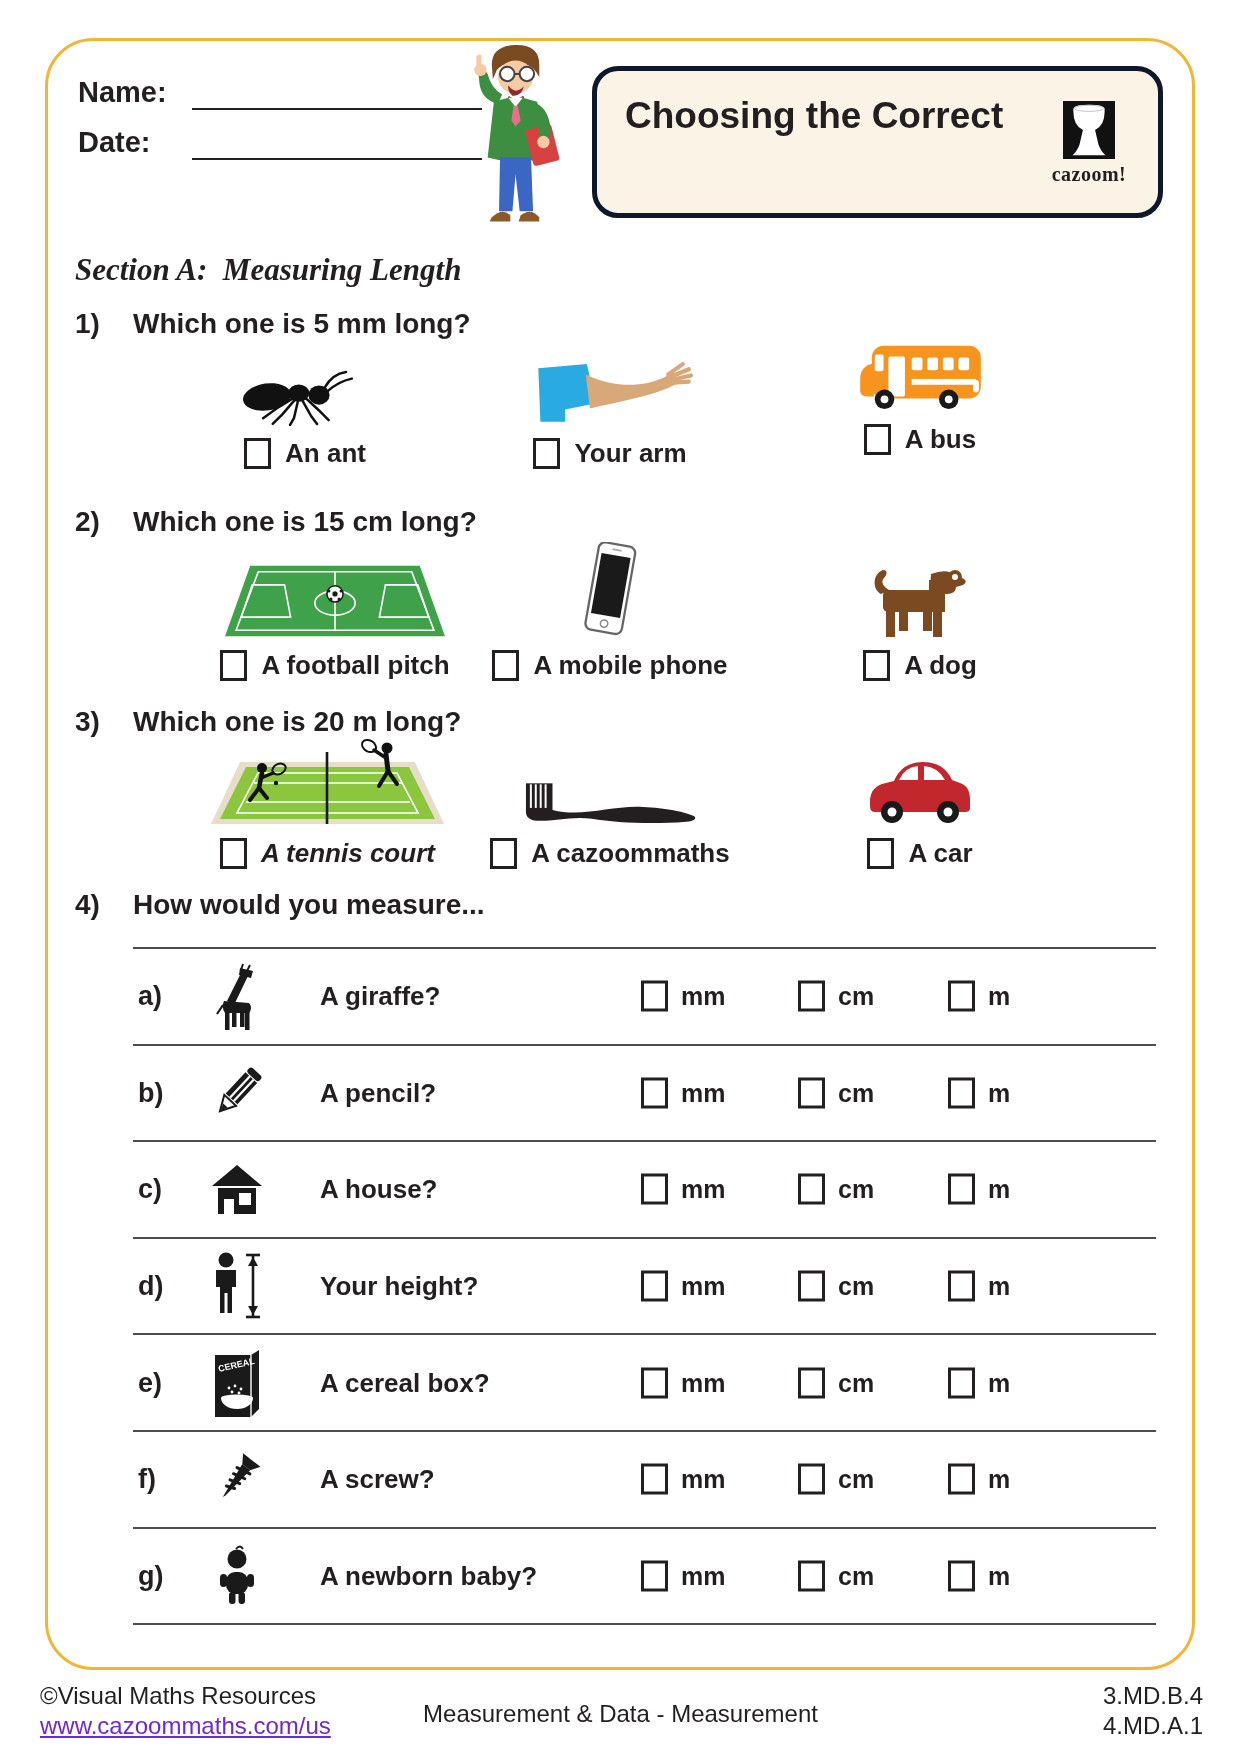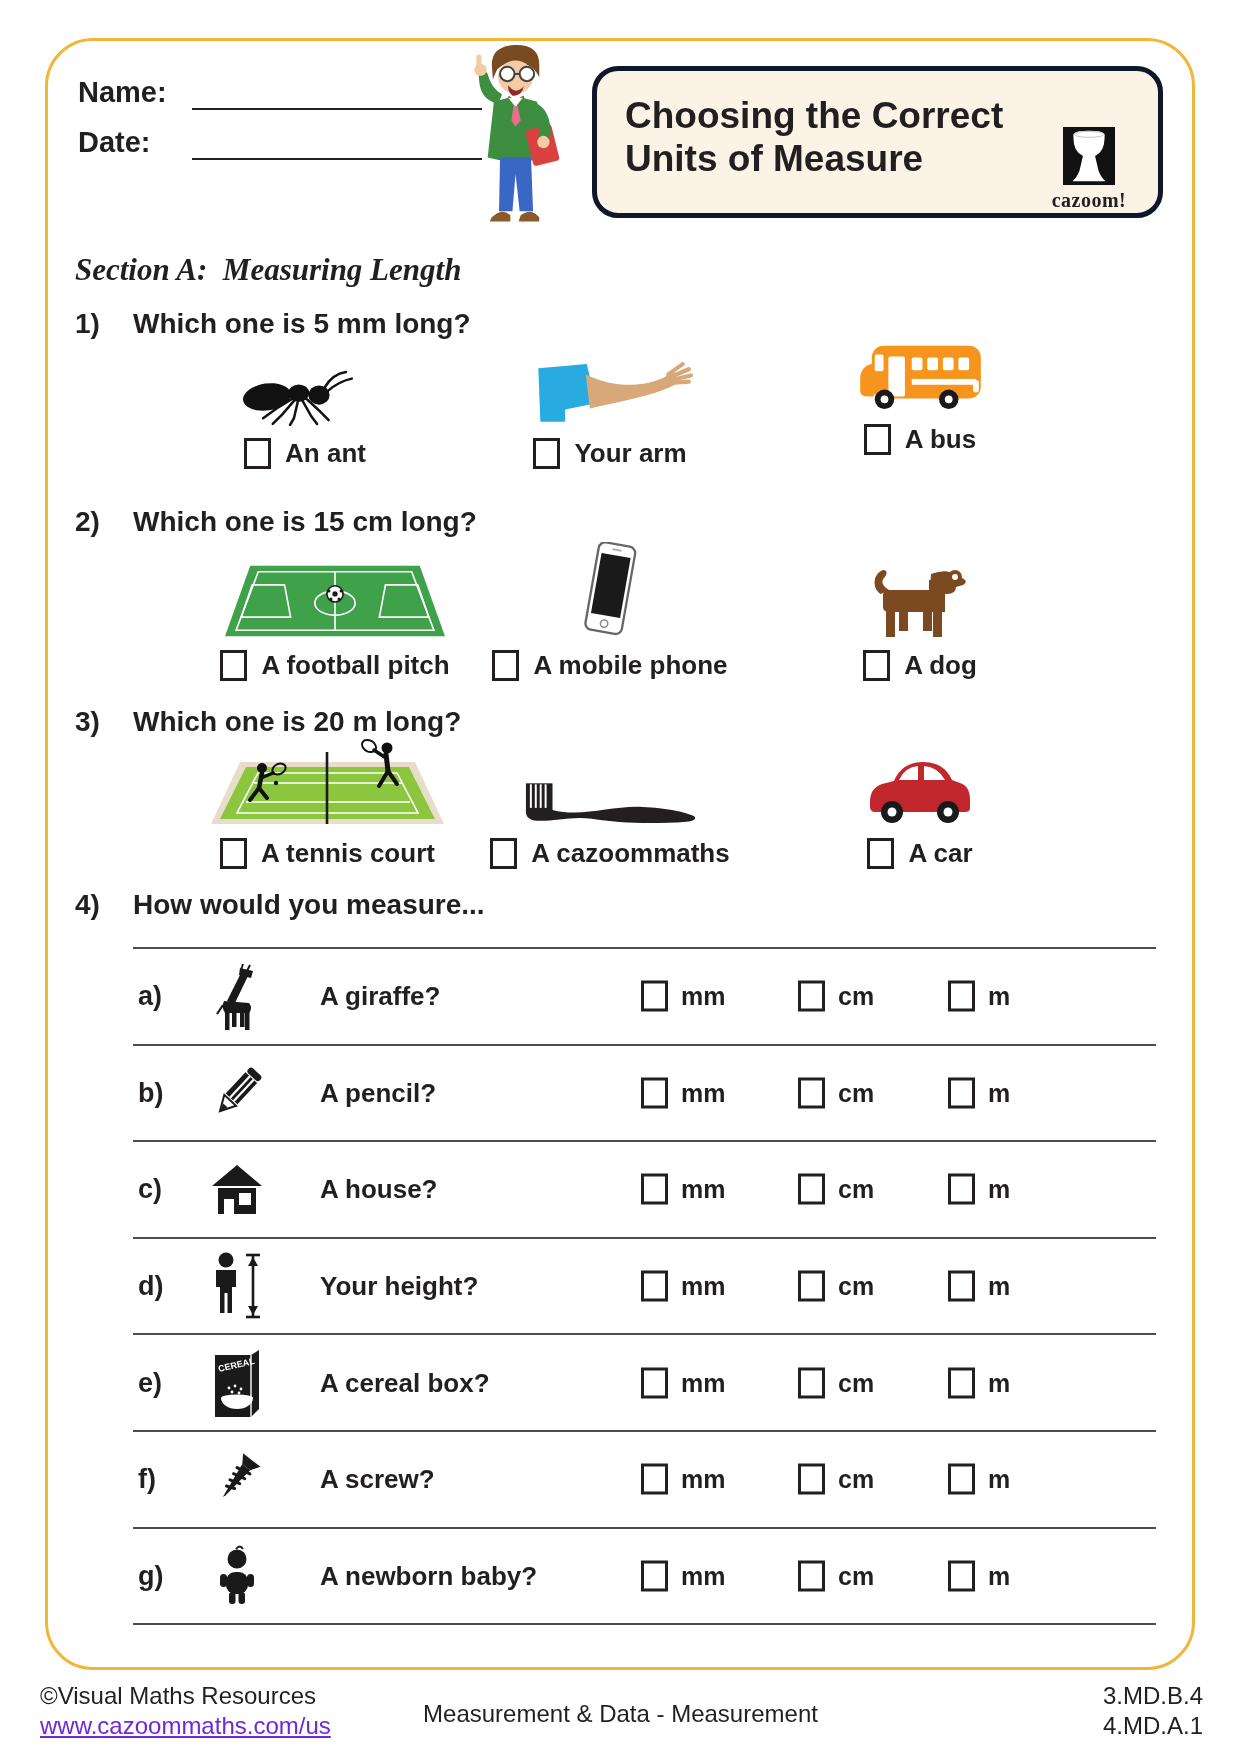--- a/index.html
+++ b/index.html
@@ -14,21 +14,21 @@
     border:3px solid #F2B637;border-radius:48px;
   }
   
   .field-label{font-size:29px;font-weight:bold;}
   .write-line{border-bottom:2.5px solid #231F20;height:0;}
   .title-box{
     left:592px;top:66px;width:571px;height:152px;box-sizing:border-box;
     background:#FAF3E6;border:5px solid #0f172a;border-radius:26px;text-decoration:underline;
   }
   .title-text{position:absolute;left:28px;top:24px;font-size:37px;line-height:1.16;font-weight:bold;}
-  .logo{position:absolute;right:24px;top:30px;width:90px;text-align:center;margin-top:26px;}
+  .logo{position:absolute;right:24px;top:30px;width:90px;text-align:center;}
   .logo-rect{display:inline-block;width:52px;height:58px;background:#111;}
   .logo-text{font-family:"Liberation Serif",serif;font-weight:bold;font-size:20px;letter-spacing:.5px;}
   
   .section-heading{
     font-family:"Liberation Serif",serif;font-style:italic;font-weight:bold;
     font-size:31px;white-space:pre;
   }
   .qnum,.qtext{font-size:28px;font-weight:bold;}
   .opt{text-align:center;}
   .opt-img{display:flex;align-items:flex-end;justify-content:center;}
@@ -79,21 +79,20 @@
     <circle cx="78" cy="97" r="6" fill="#F5CBA4"></circle>
     <path d="M36,112 L66,112 L68,164 L55,164 L51,128 L48,164 L35,164 Z" fill="#3A66C4"></path>
     <path d="M28,170 Q38,160 46,168 L46,174 L26,174 Z" fill="#8B5A2B"></path>
     <path d="M56,168 Q66,160 74,170 L74,174 L54,174 Z" fill="#8B5A2B"></path>
   </svg>
 </div>
 
 <div class="abs title-box">
   <div class="title-text">
     <div>Choosing the Correct</div>
-    <div>Units of Measure</div>
   </div>
   <div class="logo">
     <span class="logo-rect">
       <svg width="52" height="58" viewBox="0 0 60 66">
         <rect x="0" y="0" width="60" height="66" fill="#111"></rect>
         <path d="M12,9 Q12,4 30,4 Q48,4 48,9 L48,12 Q48,28 37,33 L23,33 Q12,28 12,12 Z" fill="#fff"></path>
         <ellipse cx="30" cy="8" rx="17" ry="3.5" fill="#fff" stroke="#bbb" stroke-width="1"></ellipse>
         <path d="M23,33 L19,50 Q16,58 11,62 L49,62 Q44,58 41,50 L37,33 Z" fill="#fff"></path>
       </svg>
     </span>
@@ -237,21 +236,21 @@
   </div>
   <div class="opt-label">
     <span class="cb"></span>
     <span>A dog</span>
   </div>
 </div>
 
 <div class="abs qnum" style="left:75px;top:706px;">3)</div>
 <div class="abs qtext" style="left:133px;top:706px;">Which one is 20 m long?</div>
 
-<div class="abs opt" style="left:200px;top:736px;width:255px;">
+<div class="abs opt" style="left:200px;top:736px;width:255px;font-style:italic;">
   <div class="opt-img" style="height:90px;">
     <svg width="235" height="88" viewBox="0 0 235 88">
       <polygon points="30,24 205,24 234,86 1,86" fill="#E8DCCB"></polygon>
       <polygon points="36,29 199,29 225,81 10,81" fill="#8CC63F"></polygon>
       <g fill="none" stroke="#fff" stroke-width="1.6">
         <polygon points="48,35 187,35 208,75 27,75"></polygon>
         <line x1="44" y1="45" x2="192" y2="45"></line>
         <line x1="36" y1="64" x2="200" y2="64"></line>
         <line x1="117" y1="45" x2="117" y2="64"></line>
       </g>

